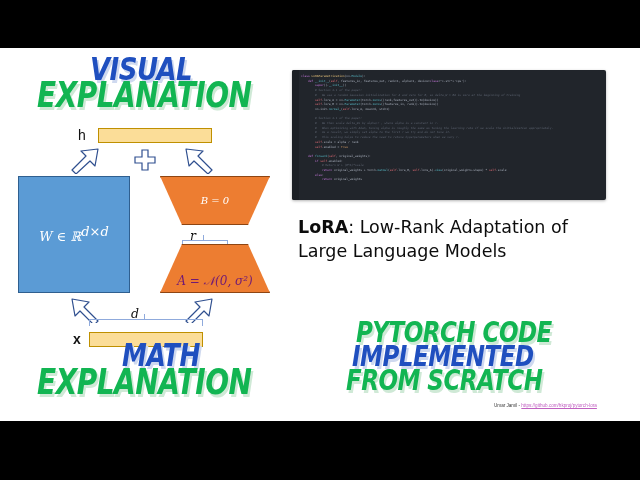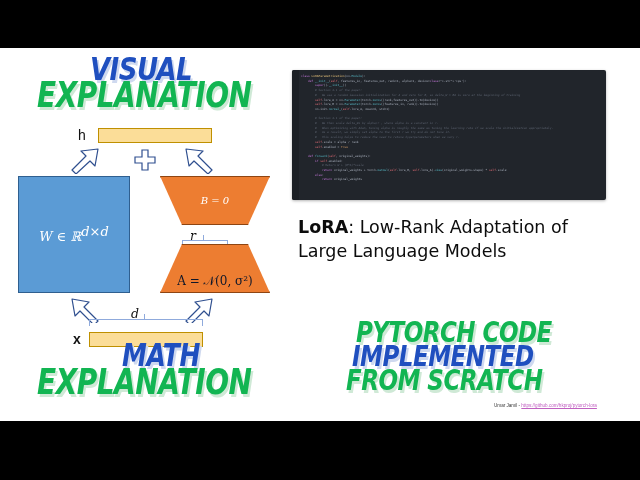--- a/index.html
+++ b/index.html
@@ -45,21 +45,21 @@
   
   #trap-b{position:absolute;left:160px;top:128px;width:110px;height:49px;background:#ED7D31;
           border:1px solid #8E4512;box-sizing:border-box;
           clip-path:polygon(0% 0%,100% 0%,80% 100%,20% 100%);
           display:flex;align-items:center;justify-content:center;}
   #trap-b span{font-family:"DejaVu Serif",serif;font-style:italic;color:#fff;font-size:10px;}
   #trap-a{position:absolute;left:160px;top:196px;width:110px;height:49px;background:#ED7D31;
           border:1px solid #8E4512;box-sizing:border-box;
           clip-path:polygon(20% 0%,80% 0%,100% 100%,0% 100%);
           display:flex;align-items:flex-end;justify-content:center;padding-bottom:4px;box-sizing:border-box;}
-  #trap-a span{font-family:"DejaVu Serif",serif;color:#0f172a;font-size:12px;}
+  #trap-a span{font-family:"DejaVu Serif",serif;font-style:italic;color:#701a75;font-size:12px;}
 
   
   .dimlabel{position:absolute;font-family:"DejaVu Serif",serif;font-style:italic;font-size:12.5px;color:#111;}
   #r-label{left:190px;top:180px;}
   #d-label{left:131px;top:258px;}
   .brace{position:absolute;border:1.2px solid #8FAADC;border-bottom:none;height:6px;}
   #r-brace{left:182px;top:192px;width:44px;}
   #d-brace{left:89px;top:271px;width:112px;}
   .braceTick{position:absolute;width:1.2px;background:#8FAADC;height:5px;}
   #r-tick{left:203px;top:187px;}

